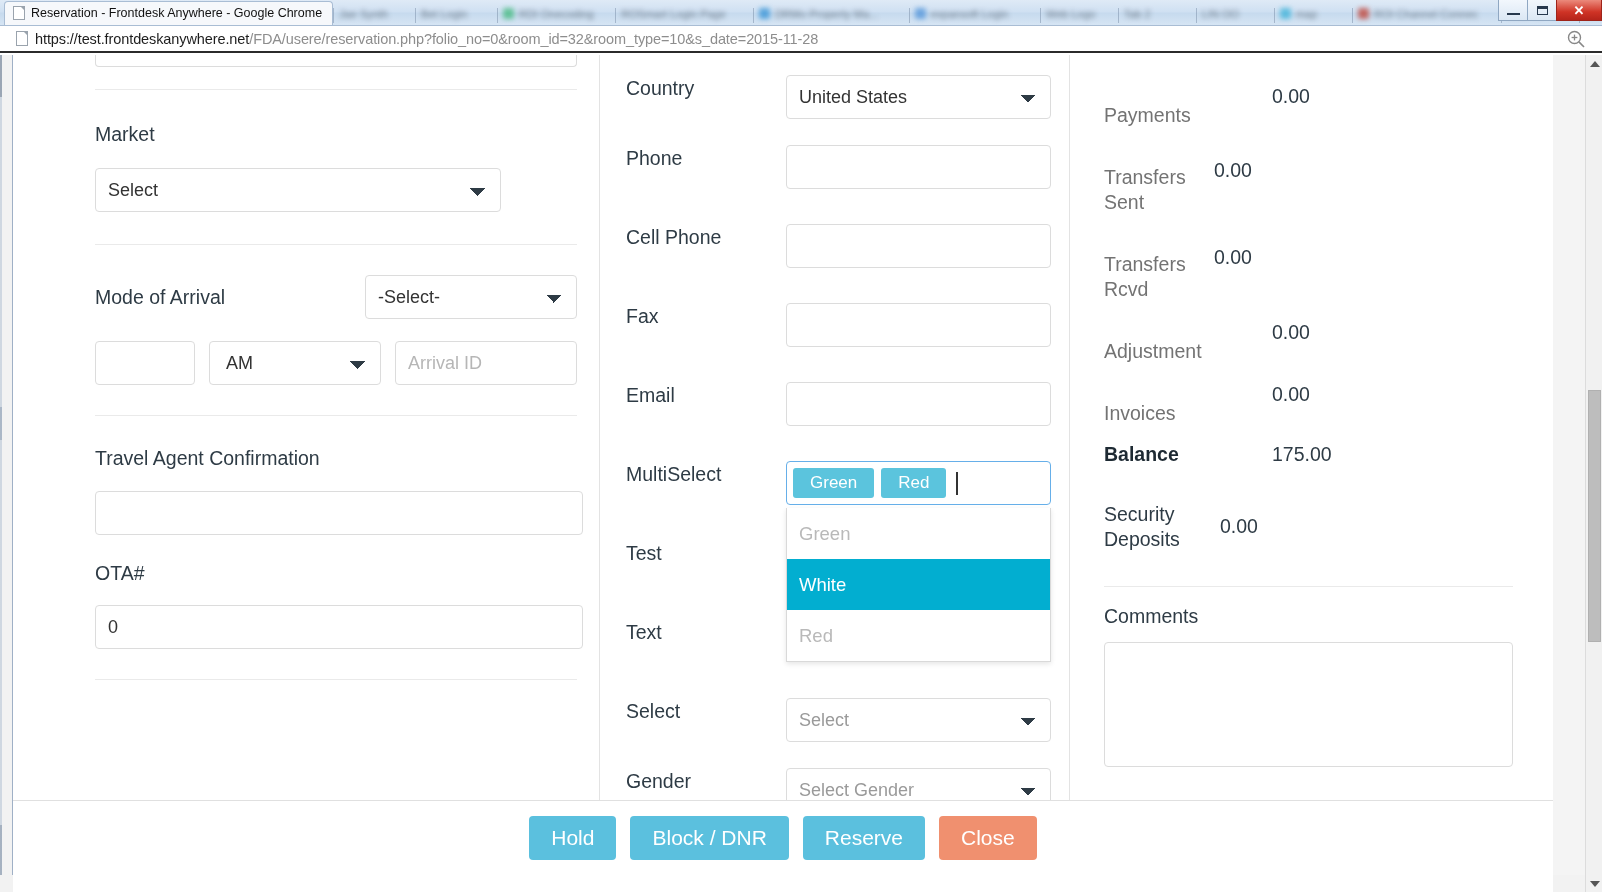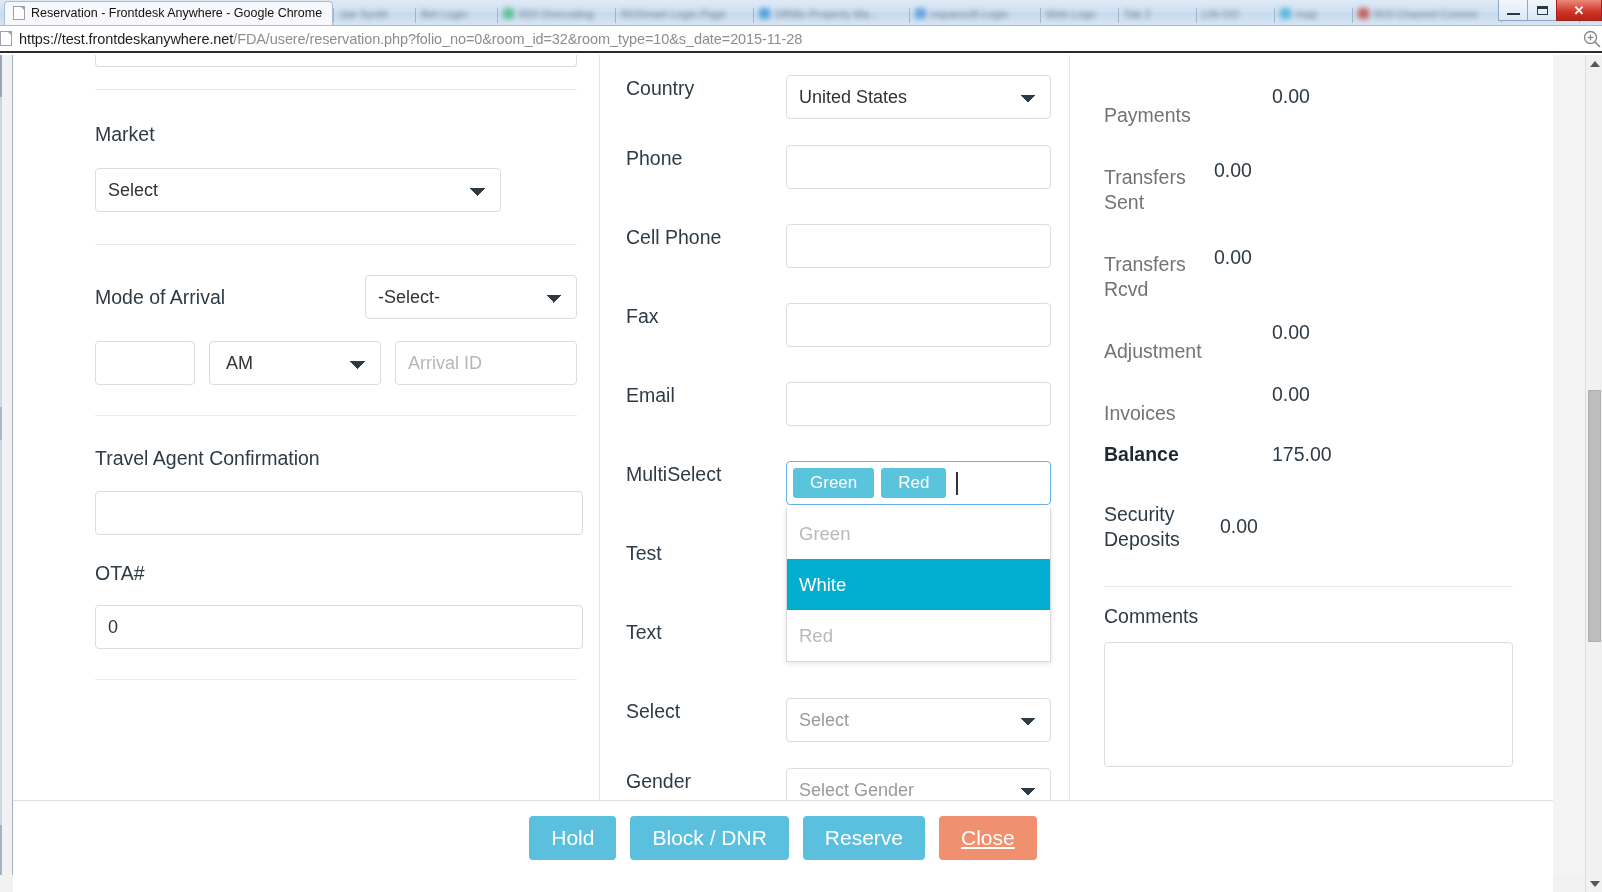--- a/index.html
+++ b/index.html
@@ -71,21 +71,21 @@
     color: #fff; font-weight: bold; font-size: 13px;
     border-color: #9e241a; border-right: 1px solid #9e241a;
   }
   .wb-min { width: 13px; height: 2px; background: #27384d; margin-top: 7px; }
   .wb-max { width: 11px; height: 9px; border: 1.5px solid #27384d; border-top-width: 3px; }
 
   #urlbar {
     position: absolute; left: 0; top: 26px; width: 1602px; height: 27px;
     background: #fff;
     border-bottom: 2px solid #2b2b2b;
-    display: flex; align-items: center; padding: 0 0;
+    display: flex; align-items: center; padding: 0 16px;
   }
   .url-fav {
     width: 12px; height: 15px; flex: 0 0 12px; margin-right: 7px;
     background: #fff; border: 1px solid #9aa3ad; position: relative;
   }
   .url-fav::after {
     content: ""; position: absolute; right: -1px; top: -1px;
     border-width: 0 5px 5px 0; border-style: solid;
     border-color: transparent #9aa3ad transparent transparent;
   }
@@ -236,21 +236,21 @@
     background: #fff; border-top: 1px solid #e0e0e0;
     display: flex; align-items: center; justify-content: center; gap: 14px;
   }
   .btn {
     border: none; border-radius: 4px; color: #fff;
     font-family: "Liberation Sans", sans-serif;
     font-size: 21px; height: 44px; padding: 0 22px;
     cursor: pointer; line-height: 44px;
   }
   .btn.primary { background: #5bc0de; }
-  .btn.danger  { background: #f0906f; text-decoration: underline; }
+  .btn.danger  { background: #f0906f; }
 
   #bottomstrip {
     position: absolute; left: 0; top: 820px; width: 1602px; height: 72px;
     background: #f2f2f2;
   }
   #bottomstrip .inner {
     position: absolute; left: 13px; top: 0; width: 1540px; height: 48px;
     background: #fff;
   }
 

